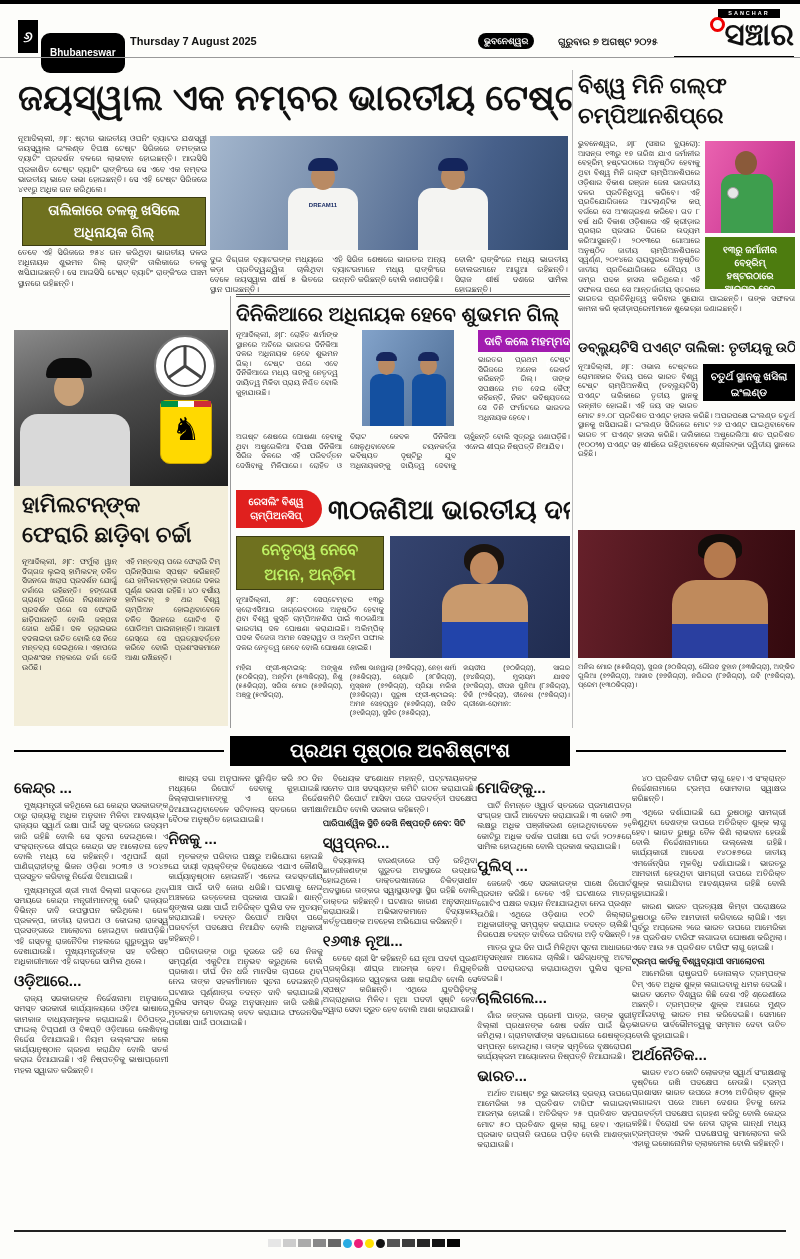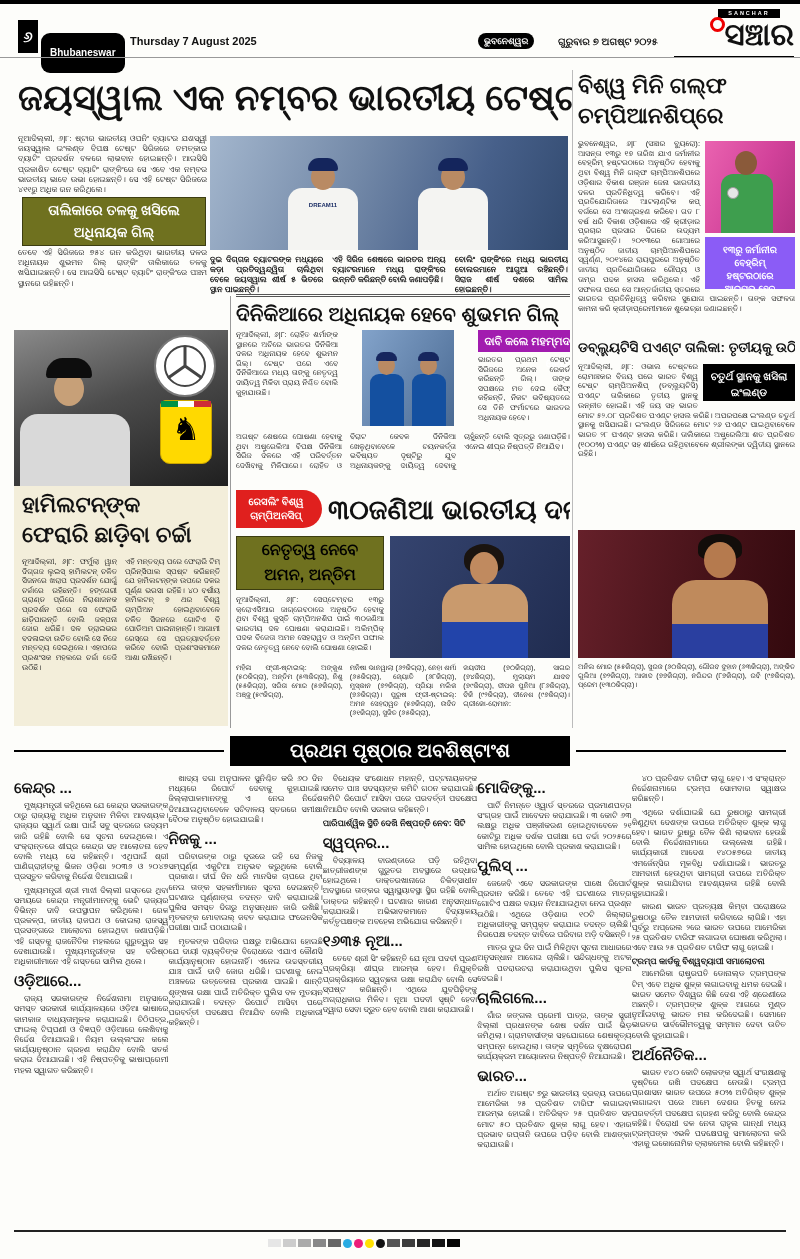--- a/index.html
+++ b/index.html
@@ -32,32 +32,32 @@
   .olive1{left:22px;top:197px;width:182px;height:46px;background:#6f711f;border:1px solid #3c3d10;
         color:#fff;font-size:14px;font-weight:bold;text-align:center;line-height:22px;padding-top:1px;}
   .a1-col1b{left:18px;top:248px;width:189px;height:47px;font-size:8px;line-height:10.2px;}
   .photo-cricket{left:210px;top:136px;width:358px;height:114px;overflow:hidden;
         background:linear-gradient(110deg,#a3b6cd,#7389a8 40%,#47608a 72%,#31496e);}
   .pc-fig{position:absolute;bottom:0;width:86px;height:92px;}
   .pc-head{position:absolute;left:31px;top:6px;width:24px;height:26px;background:#b98a63;border-radius:50%;}
   .pc-cap{position:absolute;left:28px;top:0;width:30px;height:13px;background:#14255c;border-radius:14px 14px 3px 3px;}
   .pc-body{position:absolute;left:8px;top:30px;width:70px;height:62px;background:#f4f4f2;border-radius:14px 14px 0 0;}
   .pc-jersey{position:absolute;left:0;top:14px;width:70px;text-align:center;font-size:6px;font-weight:bold;color:#1c2e66;}
-  .a1-below{left:210px;top:255px;width:358px;height:40px;display:flex;gap:9px;font-weight:bold;}
+  .a1-below{left:210px;top:255px;width:358px;height:40px;display:flex;gap:9px;}
   .a1-below div{flex:1;font-size:8px;line-height:10px;}
   
   .vr1{left:572px;top:70px;width:1px;height:658px;background:#bbb;}
   .a2-headline{left:578px;top:71px;width:218px;height:62px;font-size:22px;font-weight:bold;line-height:30px;overflow:hidden;}
   .a2-body{left:578px;top:139px;width:217px;height:192px;font-size:7.6px;line-height:9.7px;}
   .a2-photo{float:right;width:90px;height:92px;margin:2px 0 4px 5px;position:relative;overflow:hidden;
         background:linear-gradient(115deg,#ea63b0,#d2429a 55%,#b23184);}
   .vk-head{position:absolute;left:30px;top:10px;width:22px;height:24px;background:#8a5a3a;border-radius:50%;}
   .vk-shirt{position:absolute;left:16px;top:33px;width:52px;height:60px;background:#3e9e4e;border-radius:12px 12px 0 0;}
   .vk-medal{position:absolute;left:22px;top:46px;width:10px;height:10px;background:#e6e6e6;border:1px solid #999;border-radius:50%;}
-  .a2-box{float:right;clear:right;width:90px;height:52px;margin:0 0 4px 5px;background:#8b5cf6;color:#fff;
+  .a2-box{float:right;clear:right;width:90px;height:52px;margin:0 0 4px 5px;background:#4d7c0f;color:#fff;
         font-size:9.5px;font-weight:bold;text-align:center;line-height:13px;padding:6px 18px 0;box-sizing:border-box;}
   
   .a3-headline{left:578px;top:336px;width:217px;height:23px;font-size:13.5px;font-weight:bold;
         white-space:nowrap;overflow:hidden;line-height:23px;}
   .a3-body{left:578px;top:362px;width:217px;height:164px;font-size:7.6px;line-height:9.7px;}
   .a3-box{float:right;width:92px;height:37px;margin:2px 0 4px 5px;background:#000;color:#fff;
         font-size:10.5px;font-weight:bold;text-align:center;line-height:16px;padding-top:4px;box-sizing:border-box;}
   
   .ham{left:14px;top:330px;width:214px;height:396px;background:#f3eeda;}
   .ham-photo{position:relative;width:214px;height:156px;overflow:hidden;
@@ -93,21 +93,21 @@
   .gill-bottom{margin-top:4px;height:58px;font-size:7.5px;line-height:9.6px;column-count:3;column-gap:8px;
         text-align:justify;overflow:hidden;}
   
   .wrest{left:236px;top:490px;width:334px;height:238px;}
   .wrest-head{display:flex;height:42px;}
   .wrest-tag{width:86px;height:38px;background:#e0201e;color:#fff;border-radius:0 19px 19px 0;
         font-size:10px;font-weight:bold;text-align:center;line-height:14px;padding:5px 8px 0 2px;box-sizing:border-box;}
   .wrest-headline{font-size:27px;font-weight:bold;line-height:40px;margin-left:6px;white-space:nowrap;overflow:hidden;flex:1;}
   .wrest-row{display:flex;gap:6px;height:122px;margin-top:4px;}
   .wrest-left{width:148px;}
-  .olive2{height:52px;background:#6f711f;border:1px solid #3c3d10;color:#000000;font-size:16px;font-weight:bold;
+  .olive2{height:52px;background:#6f711f;border:1px solid #3c3d10;color:#bef264;font-size:16px;font-weight:bold;
         text-align:center;line-height:25px;}
   .wrest-intro{font-size:7.5px;line-height:9.6px;height:62px;overflow:hidden;margin-top:5px;text-align:justify;}
   .photo-w1{flex:1;position:relative;overflow:hidden;background:linear-gradient(120deg,#35446f,#202c50);}
   .w1-hair{position:absolute;left:74px;top:8px;width:40px;height:30px;background:#1a1410;border-radius:50% 50% 40% 40%;}
   .w1-face{position:absolute;left:80px;top:16px;width:28px;height:32px;background:#c08a5f;border-radius:50%;}
   .w1-body{position:absolute;left:52px;top:48px;width:86px;height:74px;background:#c99a6d;border-radius:22px 22px 0 0;}
   .w1-singlet{position:absolute;left:52px;top:86px;width:86px;height:36px;background:#2244aa;}
   .photo-w2{left:578px;top:530px;width:217px;height:128px;position:relative;overflow:hidden;
         background:linear-gradient(100deg,#66202a,#451218 60%,#33090e);}
   .w2-hair{position:absolute;left:120px;top:4px;width:44px;height:26px;background:#120d0a;border-radius:50% 50% 30% 30%;}
@@ -297,22 +297,22 @@
     <div class="bcol">
         <div class="blk h">କେନ୍ଦ୍ର ...</div>
         <div class="blk p">ମୁଖ୍ୟମନ୍ତ୍ରୀ କହିଥିଲେ ଯେ କେନ୍ଦ୍ର ସରକାରଙ୍କ ଠାରୁ ରାଜ୍ୟକୁ ଅଧିକ ଅନୁଦାନ ମିଳିବା ଆବଶ୍ୟକ। ରାଜ୍ୟର ସ୍ୱାର୍ଥ ରକ୍ଷା ପାଇଁ ସବୁ ସ୍ତରରେ ଉଦ୍ୟମ ଜାରି ରହିଛି ବୋଲି ସେ ସୂଚନା ଦେଇଥିଲେ। ଏ ସଂକ୍ରାନ୍ତରେ ଶୀଘ୍ର କେନ୍ଦ୍ର ସହ ଆଲୋଚନା ହେବ ବୋଲି ମଧ୍ୟ ସେ କହିଛନ୍ତି। ଏଥିପାଇଁ ଶ୍ରୀ ପାଣିଗ୍ରାହୀଙ୍କୁ ଭିଜନ ଓଡ଼ିଶା ୨୦୩୬ ଓ ୨୦୪୭ ପ୍ରସ୍ତୁତ କରିବାକୁ ନିର୍ଦ୍ଦେଶ ଦିଆଯାଇଛି।</div>
         <div class="blk p">ମୁଖ୍ୟମନ୍ତ୍ରୀ ଶ୍ରୀ ମାଝୀ ଦିଲ୍ଲୀ ଗସ୍ତରେ ଥିବା ସମୟରେ କେନ୍ଦ୍ର ମନ୍ତ୍ରୀମାନଙ୍କୁ ଭେଟି ରାଜ୍ୟର ବିଭିନ୍ନ ଦାବି ଉପସ୍ଥାପନ କରିଥିଲେ। ରେଳ ପ୍ରକଳ୍ପ, ଜାତୀୟ ରାଜପଥ ଓ କୋଇଲା ରାଜସ୍ୱ ପ୍ରସଙ୍ଗରେ ଆଲୋଚନା ହୋଇଥିବା ଜଣାପଡ଼ିଛି। ଏହି ଗସ୍ତକୁ ରାଜନୈତିକ ମହଲରେ ଗୁରୁତ୍ୱର ସହ ଦେଖାଯାଉଛି। ମୁଖ୍ୟମନ୍ତ୍ରୀଙ୍କ ସହ ବରିଷ୍ଠ ଅଧିକାରୀମାନେ ଏହି ଗସ୍ତରେ ସାମିଲ ଥିଲେ।</div>
         <div class="blk h">ଓଡ଼ିଆରେ...</div>
         <div class="blk p">ରାଜ୍ୟ ସରକାରଙ୍କ ନିର୍ଦ୍ଦେଶନାମା ଅନୁସାରେ ସମସ୍ତ ସରକାରୀ କାର୍ଯ୍ୟାଳୟରେ ଓଡ଼ିଆ ଭାଷାରେ କାମକାଜ ବାଧ୍ୟତାମୂଳକ କରାଯାଇଛି। ଚିଠିପତ୍ର, ଫାଇଲ୍ ଟିପ୍ପଣୀ ଓ ବିଜ୍ଞପ୍ତି ଓଡ଼ିଆରେ ଲେଖିବାକୁ ନିର୍ଦ୍ଦେଶ ଦିଆଯାଇଛି। ନିୟମ ଉଲ୍ଲଂଘନ କଲେ କାର୍ଯ୍ୟାନୁଷ୍ଠାନ ଗ୍ରହଣ କରାଯିବ ବୋଲି ସତର୍କ କରାଇ ଦିଆଯାଇଛି। ଏହି ନିଷ୍ପତ୍ତିକୁ ଭାଷାପ୍ରେମୀ ମହଲ ସ୍ୱାଗତ କରିଛନ୍ତି।</div>
       </div>
     <div class="bcol">
         <div class="blk p">ଖାଦ୍ୟ ଦଗା ଅନୁପାଳନ ସୁନିଶ୍ଚିତ କରି ୬୦ ଦିନ ମଧ୍ୟରେ ରିପୋର୍ଟ ଦେବାକୁ କୁହାଯାଇଛି। ଜିଲ୍ଲାପାଳମାନଙ୍କୁ ଏ ନେଇ ନିର୍ଦ୍ଦେଶ ଦିଆଯାଇଥିବାବେଳେ ସଚିବାଳୟ ସ୍ତରରେ ସମୀକ୍ଷା ବୈଠକ ଅନୁଷ୍ଠିତ ହୋଇଯାଇଛି।</div>
         <div class="blk h">ନିଜକୁ ...</div>
+        <div class="blk p">ମୃତକଙ୍କ ପରିବାର ପକ୍ଷରୁ ଅଭିଯୋଗ ହୋଇଛି ଯେ ଦାୟୀ ବ୍ୟକ୍ତିଙ୍କ ବିରୋଧରେ ଏଯାଏ କୌଣସି କାର୍ଯ୍ୟାନୁଷ୍ଠାନ ହୋଇନାହିଁ। ଏନେଇ ଉଚ୍ଚସ୍ତରୀୟ ଯାଞ୍ଚ ପାଇଁ ଦାବି ଜୋର ଧରିଛି। ଘଟଣାକୁ ନେଇ ଅଞ୍ଚଳରେ ଉତ୍ତେଜନା ପ୍ରକାଶ ପାଇଛି। ଶାନ୍ତି ଶୃଙ୍ଖଳା ରକ୍ଷା ପାଇଁ ଅତିରିକ୍ତ ପୁଲିସ ବଳ ମୁତୟନ କରାଯାଇଛି। ତଦନ୍ତ ରିପୋର୍ଟ ଆସିବା ପରେ ପରବର୍ତ୍ତୀ ପଦକ୍ଷେପ ନିଆଯିବ ବୋଲି ଅଧିକାରୀ କହିଛନ୍ତି।</div>
         <div class="blk p">ପରିବାରଙ୍କ ଠାରୁ ଦୂରରେ ରହି ସେ ନିଜକୁ ସମ୍ପୂର୍ଣ୍ଣ ଏକୁଟିଆ ଅନୁଭବ କରୁଥିଲେ ବୋଲି ପ୍ରକାଶ। ଦୀର୍ଘ ଦିନ ଧରି ମାନସିକ ଚାପରେ ଥିବା ନେଇ ତାଙ୍କ ସହକର୍ମୀମାନେ ସୂଚନା ଦେଇଛନ୍ତି। ଘଟଣାର ପୂର୍ଣ୍ଣାଙ୍ଗ ତଦନ୍ତ ଦାବି କରାଯାଇଛି। ପୁଲିସ ସମସ୍ତ ଦିଗରୁ ଅନୁସନ୍ଧାନ ଜାରି ରଖିଛି। ମୃତକଙ୍କ ମୋବାଇଲ୍ ଜବତ କରାଯାଇ ଫରେନସିକ ପରୀକ୍ଷା ପାଇଁ ପଠାଯାଇଛି।</div>
-        <div class="blk p">ମୃତକଙ୍କ ପରିବାର ପକ୍ଷରୁ ଅଭିଯୋଗ ହୋଇଛି ଯେ ଦାୟୀ ବ୍ୟକ୍ତିଙ୍କ ବିରୋଧରେ ଏଯାଏ କୌଣସି କାର୍ଯ୍ୟାନୁଷ୍ଠାନ ହୋଇନାହିଁ। ଏନେଇ ଉଚ୍ଚସ୍ତରୀୟ ଯାଞ୍ଚ ପାଇଁ ଦାବି ଜୋର ଧରିଛି। ଘଟଣାକୁ ନେଇ ଅଞ୍ଚଳରେ ଉତ୍ତେଜନା ପ୍ରକାଶ ପାଇଛି। ଶାନ୍ତି ଶୃଙ୍ଖଳା ରକ୍ଷା ପାଇଁ ଅତିରିକ୍ତ ପୁଲିସ ବଳ ମୁତୟନ କରାଯାଇଛି। ତଦନ୍ତ ରିପୋର୍ଟ ଆସିବା ପରେ ପରବର୍ତ୍ତୀ ପଦକ୍ଷେପ ନିଆଯିବ ବୋଲି ଅଧିକାରୀ କହିଛନ୍ତି।</div>
       </div>
     <div class="bcol">
         <div class="blk p">ବିଧେୟକ ସଂଶୋଧନ ମହାନ୍ତି, ପଟ୍ଟନାୟକଙ୍କ ସମେତ ପାଞ୍ଚ ସଦସ୍ୟଙ୍କ କମିଟି ଗଠନ କରାଯାଇଛି। କମିଟି ରିପୋର୍ଟ ଆସିବା ପରେ ପରବର୍ତ୍ତୀ ପଦକ୍ଷେପ ନିଆଯିବ ବୋଲି ସରକାର କହିଛନ୍ତି।</div>
         <div class="blk b">ପାରିପାର୍ଶ୍ୱିକ ସ୍ଥିତି ଦେଖି ନିଷ୍ପତ୍ତି ନେବ: ସିଟି</div>
         <div class="blk h">ସ୍ୱପ୍ନର...</div>
         <div class="blk p">ବିଦ୍ୟାଳୟ ବାରଣ୍ଡାରେ ପଡ଼ି ରହିଥିବା ଛାତ୍ରୀଜଣଙ୍କ ଗୁରୁତର ଅବସ୍ଥାରେ ଉଦ୍ଧାର ହୋଇଥିଲେ। ଡାକ୍ତରଖାନାରେ ଚିକିତ୍ସାଧୀନ ଅବସ୍ଥାରେ ତାଙ୍କର ସ୍ୱାସ୍ଥ୍ୟାବସ୍ଥା ସ୍ଥିର ରହିଛି ବୋଲି ଡାକ୍ତର କହିଛନ୍ତି। ଘଟଣାର କାରଣ ଅନୁସନ୍ଧାନ କରାଯାଉଛି। ଅଭିଭାବକମାନେ ବିଦ୍ୟାଳୟ କର୍ତ୍ତୃପକ୍ଷଙ୍କ ଅବହେଳା ଅଭିଯୋଗ କରିଛନ୍ତି।</div>
         <div class="blk h">୧୬୩୫ ନୂଆ...</div>
         <div class="blk p">ତେବେ ଶ୍ରୀ ସିଂ କହିଛନ୍ତି ଯେ ନୂଆ ପଦବୀ ପୂରଣ ପ୍ରକ୍ରିୟା ଶୀଘ୍ର ଆରମ୍ଭ ହେବ। ନିଯୁକ୍ତି ପ୍ରକ୍ରିୟାରେ ସ୍ୱଚ୍ଛତା ରକ୍ଷା କରାଯିବ ବୋଲି ସେ ସ୍ପଷ୍ଟ କରିଛନ୍ତି। ଏଥିରେ ଯୁବପିଢ଼ିଙ୍କୁ ଅଗ୍ରାଧିକାର ମିଳିବ। ନୂଆ ପଦବୀ ସୃଷ୍ଟି ହେବା ଦ୍ୱାରା ସେବା ଦ୍ରୁତ ହେବ ବୋଲି ଆଶା କରାଯାଉଛି।</div>
       </div>
     <div class="bcol">

